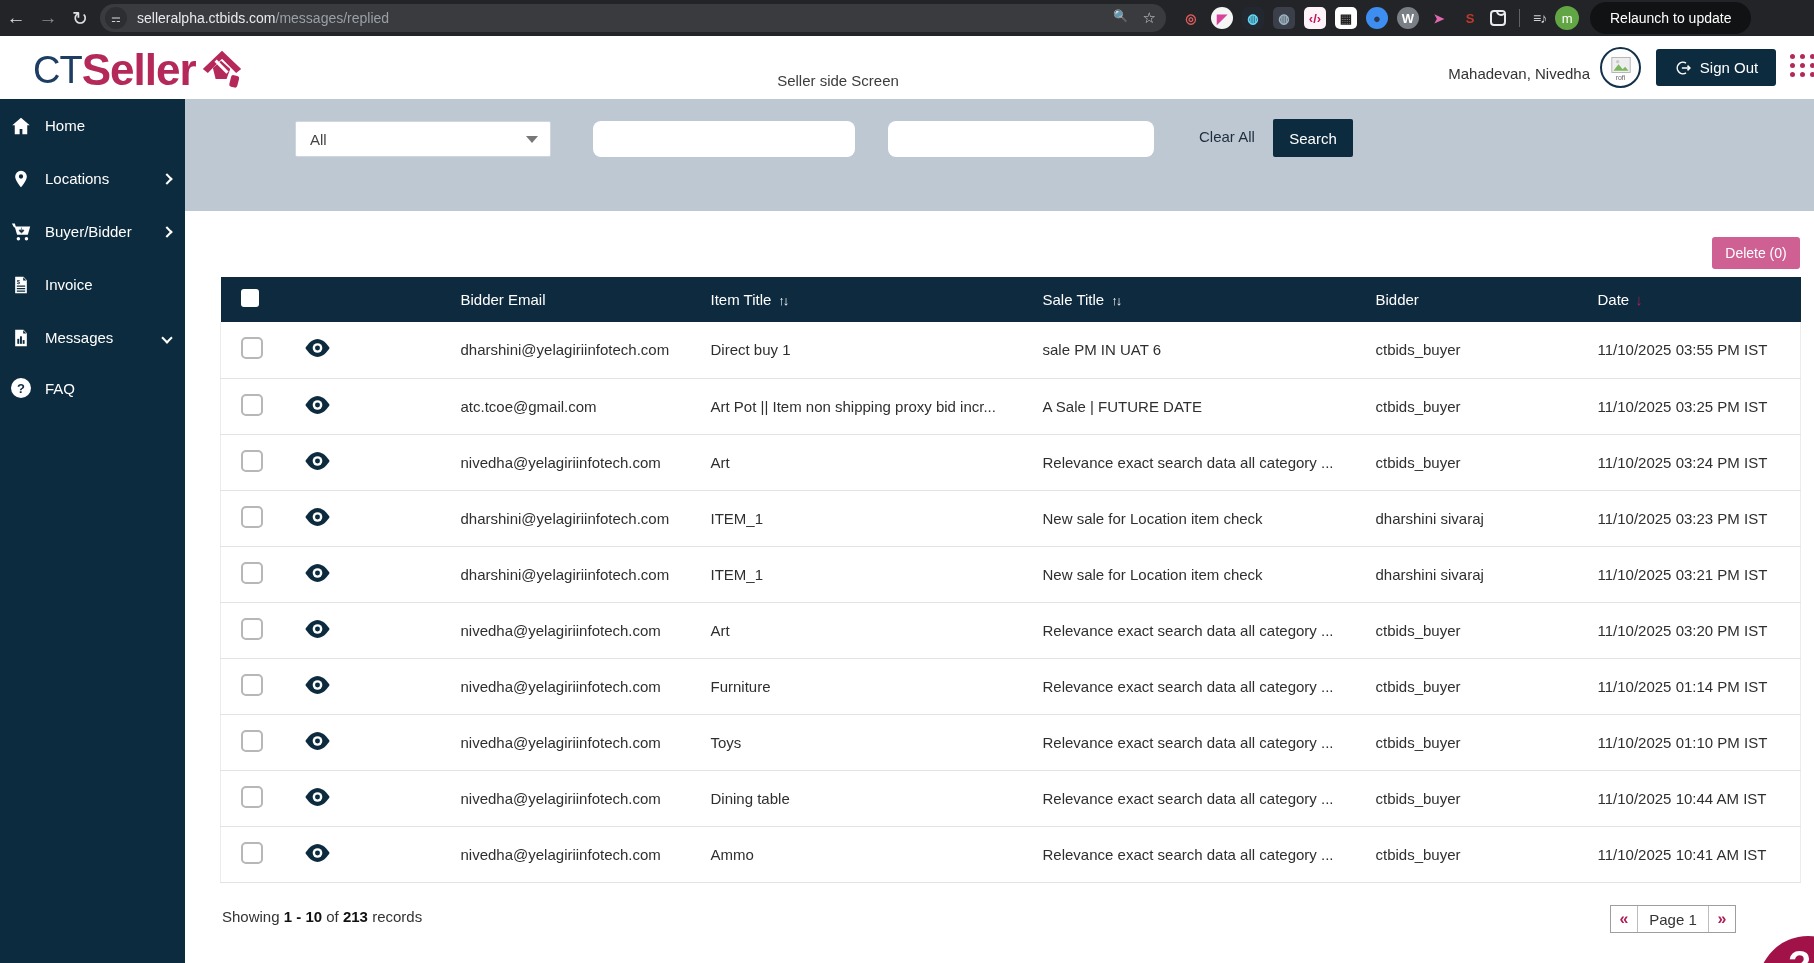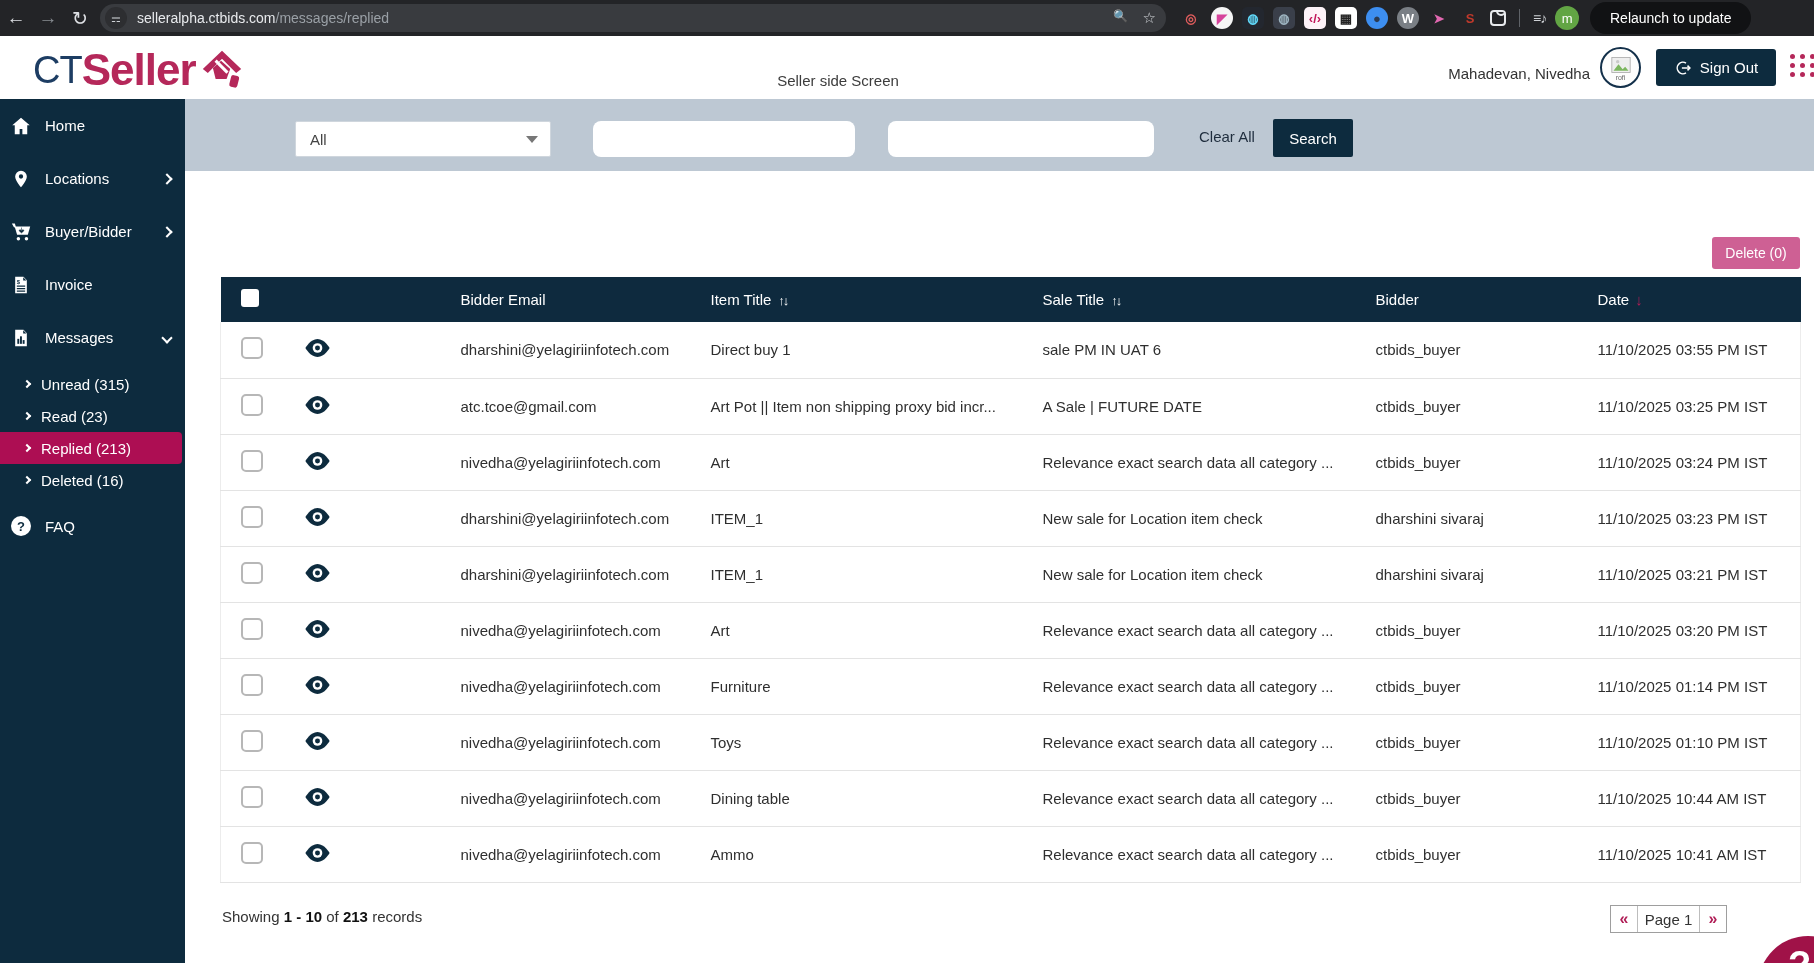--- a/index.html
+++ b/index.html
@@ -45,21 +45,21 @@
   .chev { position:absolute; right:14px; width:8px; height:8px; border-right:2px solid #fff; border-bottom:2px solid #fff; }
   .chev.r { transform:rotate(-45deg); }
   .chev.d { transform:rotate(45deg); }
   .subnav { padding:4px 0 6px 0; }
   .sub-item { height:32px; display:flex; align-items:center; padding-left:24px; font-size:15px; cursor:pointer; }
   .sub-item .schev { width:6px; height:6px; border-right:2px solid #fff; border-bottom:2px solid #fff; transform:rotate(-45deg); margin-right:11px; }
   .sub-item.active { background:#ad0e53; border-radius:0 4px 4px 0; width:182px; }
   .faq-ic { width:20px; height:20px; border-radius:50%; background:#fff; color:#0d2b3e; font-weight:bold; font-size:13px; display:flex; align-items:center; justify-content:center; }
 
   
-  .filter-band { position:absolute; left:185px; top:99px; width:1629px; height:72px; background:#bdc8d3; }
+  .filter-band { position:absolute; left:185px; top:99px; width:1629px; height:112px; background:#bdc8d3; }
   .type-select { position:absolute; left:110px; top:22px; width:256px; height:36px; background:#fff; border:1px solid #cfd6dd; border-radius:2px; font-size:15px; color:#444; display:flex; align-items:center; padding-left:14px; cursor:pointer; }
   .type-select .caret { position:absolute; right:12px; width:0; height:0; border-left:6px solid transparent; border-right:6px solid transparent; border-top:7px solid #777; }
   .f-input { position:absolute; top:22px; height:36px; border:none; border-radius:8px; background:#fff; font-size:15px; padding:0 12px; outline:none; font-family:inherit; }
   .f-input.one { left:408px; width:262px; }
   .f-input.two { left:703px; width:266px; }
   .clear-all { position:absolute; left:1014px; top:29px; font-size:15px; color:#1f2d3d; cursor:pointer; }
   .search-btn { position:absolute; left:1088px; top:20px; width:80px; height:38px; background:#0d2b3e; color:#fff; border:none; border-radius:2px; font-size:15px; cursor:pointer; font-family:inherit; }
 
   
   .delete-btn { position:absolute; left:1712px; top:237px; width:88px; height:32px; background:#ce6094; color:#fff; border:none; border-radius:3px; font-size:14px; cursor:pointer; font-family:inherit; }
@@ -76,21 +76,21 @@
   .eye { display:inline-block; cursor:pointer; }
   .sort-ud { color:#fff; font-size:13px; letter-spacing:-2px; margin-left:7px; }
   .sort-desc { color:#b01d56; font-size:15px; font-weight:bold; margin-left:6px; }
 
   
   .showing { position:absolute; left:222px; top:908px; font-size:15px; color:#333; }
   .showing b { color:#111; }
   .pager { position:absolute; left:1610px; top:905px; height:28px; display:flex; border:1px solid #9e9e9e; background:#fff; }
   .pager .pg { display:flex; align-items:center; justify-content:center; font-size:15px; cursor:pointer; }
   .pager .arrow { width:26px; color:#b01d56; font-weight:bold; font-size:16px; }
-  .pager .pgnum { width:63px; color:#333; border-left:1px solid #bdbdbd; border-right:1px solid #bdbdbd; }
+  .pager .pgnum { width:72px; color:#333; border-left:1px solid #bdbdbd; border-right:1px solid #bdbdbd; }
   .fab { position:absolute; left:1758px; top:936px; width:100px; height:100px; border-radius:50%; background:#a01248; color:#fff; font-size:38px; font-weight:bold; display:flex; justify-content:flex-start; padding-left:30px; padding-top:8px; cursor:pointer; }
 </style>
 </head>
 <body>
 
 <div class="browser-bar">
   <span class="nav-ic">←</span>
   <span class="nav-ic fwd">→</span>
   <span class="nav-ic">↻</span>
   <div class="omnibox">
@@ -229,38 +229,20 @@
           <path fill="#0d2b3e" d="M14.6 2.6v4h3.9z"></path>
           <g fill="#0d2b3e">
             <rect x="7.6" y="13" width="2.3" height="6"></rect>
             <rect x="10.8" y="10" width="2.3" height="9"></rect>
             <rect x="14" y="14.5" width="2.3" height="4.5"></rect>
           </g>
         </svg>
       </span>
     <span class="lbl">Messages</span>
     <span class="chev d"></span>
-  </div>
-  <div class="subnav">
-    <div class="sub-item">
-        <span class="schev"></span>
-        <span>Unread (315)</span>
-      </div>
-    <div class="sub-item">
-        <span class="schev"></span>
-        <span>Read (23)</span>
-      </div>
-    <div class="sub-item active">
-        <span class="schev"></span>
-        <span>Replied (213)</span>
-      </div>
-    <div class="sub-item">
-        <span class="schev"></span>
-        <span>Deleted (16)</span>
-      </div>
   </div>
   <div class="nav-item" style="height:48px;">
     <span class="ic">
         <span class="faq-ic">?</span>
       </span>
     <span class="lbl">FAQ</span>
   </div>
 </div>
 
 <div class="filter-band">

